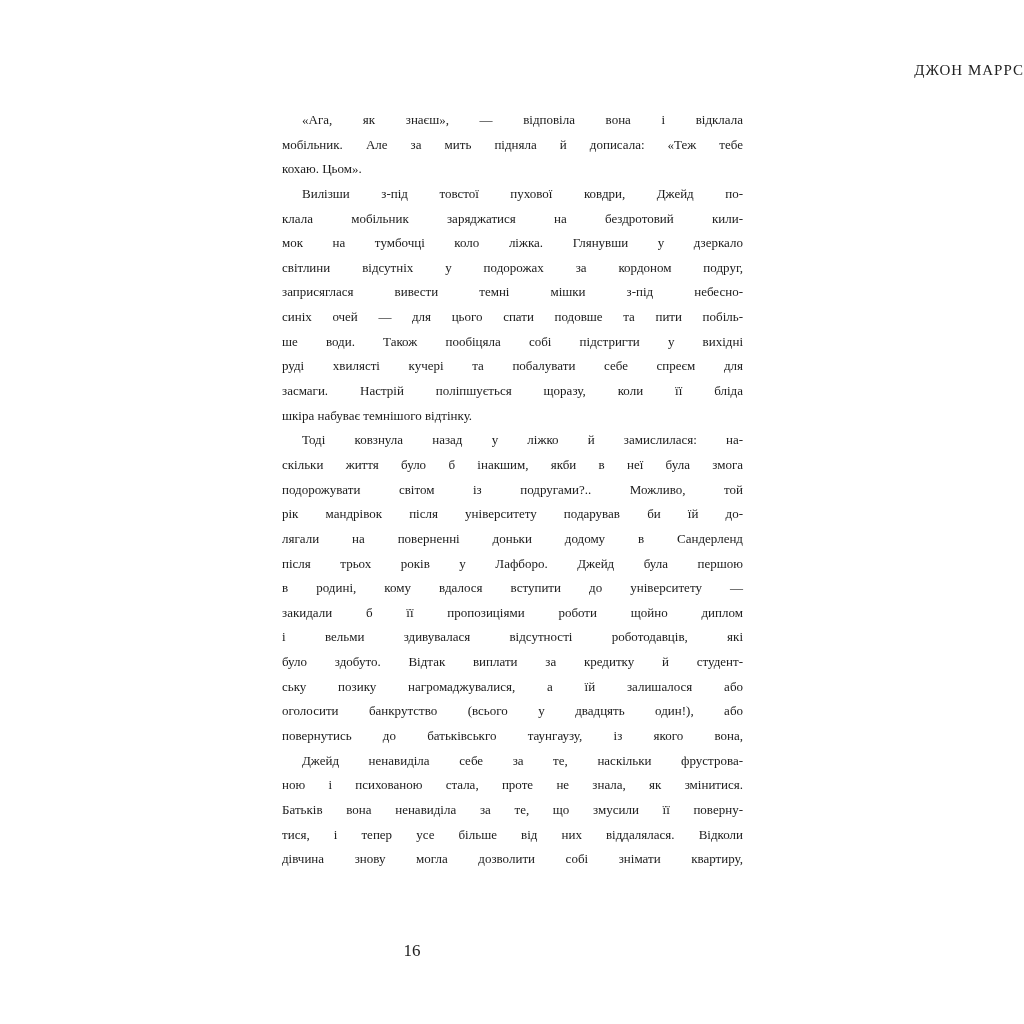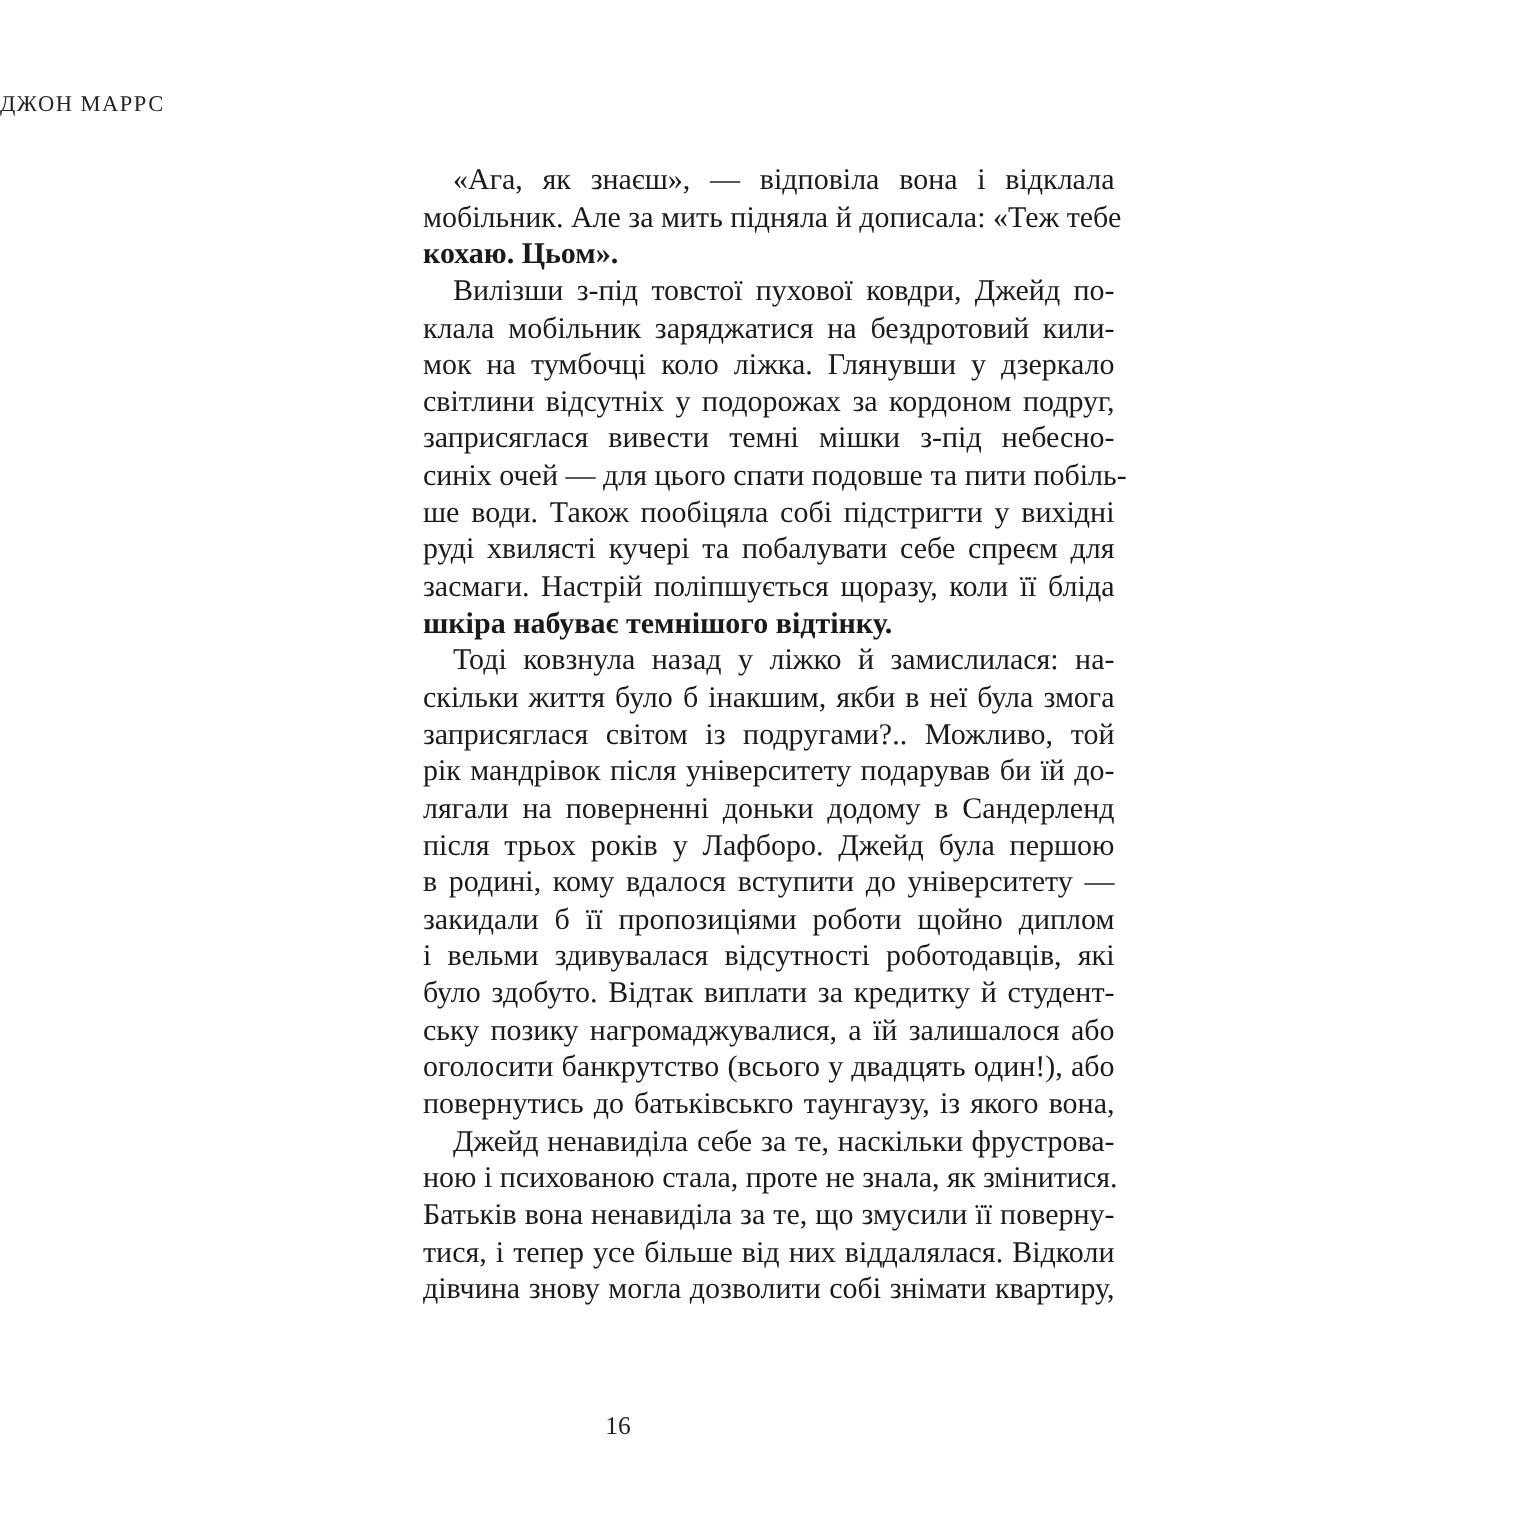--- a/index.html
+++ b/index.html
@@ -3,35 +3,35 @@
 <meta charset="utf-8">
 <style>
   html, body { margin: 0; padding: 0; background: #ffffff; }
   body { width: 1024px; height: 1024px; position: relative; overflow: hidden; }
   .page {
     position: absolute; left: 0; top: 0; width: 1024px; height: 1024px;
     background: #ffffff; color: #1a1a1a;
     font-family: "DejaVu Serif", "Liberation Serif", serif;
   }
   .running-head {
-    position: absolute; top: 62px; left: 0; width: 1024px; text-align: left;
+    position: absolute; top: 62px; left: 0; width: 1024px; text-align: right;
     font-family: "Liberation Serif", serif;
     font-size: 15px; letter-spacing: 1px; color: #222;
   }
   .body-text {
     position: absolute; left: 282px; top: 108px; width: 461px;
     font-family: "Liberation Serif", serif;
-    font-size: 20px; line-height: 24.65px;
+    font-size: 13px; line-height: 24.65px;
   }
   .line {
     display: block; height: 24.65px; white-space: nowrap;
     text-align: justify; text-align-last: justify;
   }
   .line.indent { padding-left: 20px; }
-  .line.last { text-align-last: left; font-weight: bold; }
+  .line.last { text-align-last: left; }
   .folio {
     position: absolute; top: 941px; left: 0; width: 824px; text-align: center;
     font-family: "Liberation Serif", serif; font-size: 17px; color: #222;
   }
 </style>
 </head>
 <body>
 
 <div class="page">
   <div class="running-head">ДЖОН МАРРС</div>
@@ -53,21 +53,21 @@
       <span class="line">синіх очей — для цього спати подовше та пити побіль-</span>
       <span class="line">ше води. Також пообіцяла собі підстригти у вихідні</span>
       <span class="line">руді хвилясті кучері та побалувати себе спреєм для</span>
       <span class="line">засмаги. Настрій поліпшується щоразу, коли її бліда</span>
       <span class="line last">шкіра набуває темнішого відтінку.</span>
     </div>
 
     <div>
       <span class="line indent">Тоді ковзнула назад у ліжко й замислилася: на-</span>
       <span class="line">скільки життя було б інакшим, якби в неї була змога</span>
-      <span class="line">заприсяглася світом із подругами?.. Можливо, той</span>
+      <span class="line">подорожувати світом із подругами?.. Можливо, той</span>
       <span class="line">рік мандрівок після університету подарував би їй до-</span>
       <span class="line">лягали на поверненні доньки додому в Сандерленд</span>
       <span class="line">після трьох років у Лафборо. Джейд була першою</span>
       <span class="line">в родині, кому вдалося вступити до університету —</span>
       <span class="line">закидали б її пропозиціями роботи щойно диплом</span>
       <span class="line">і вельми здивувалася відсутності роботодавців, які</span>
       <span class="line">було здобуто. Відтак виплати за кредитку й студент-</span>
       <span class="line">ську позику нагромаджувалися, а їй залишалося або</span>
       <span class="line">оголосити банкрутство (всього у двадцять один!), або</span>
       <span class="line">повернутись до батьківськго таунгаузу, із якого вона,</span>

